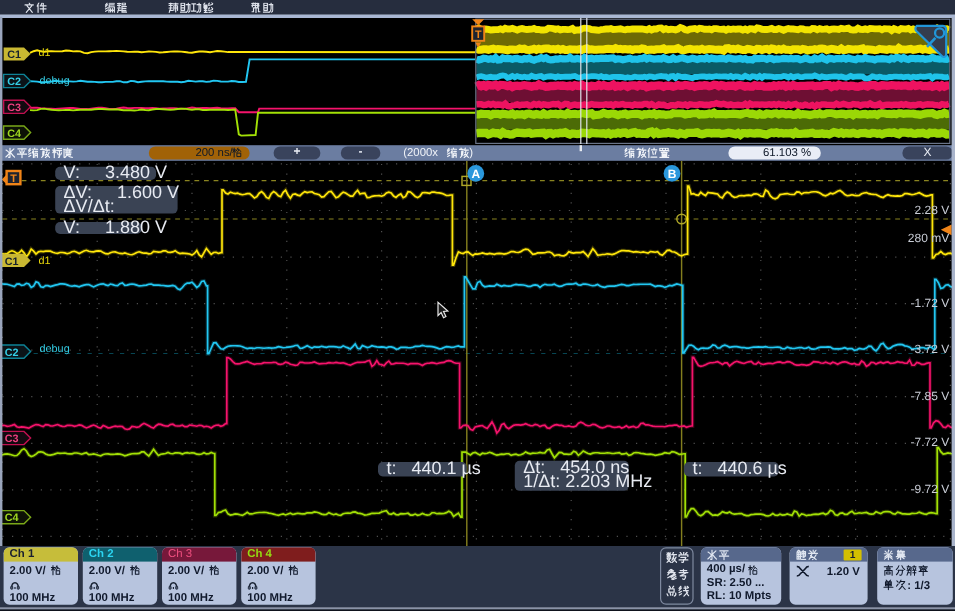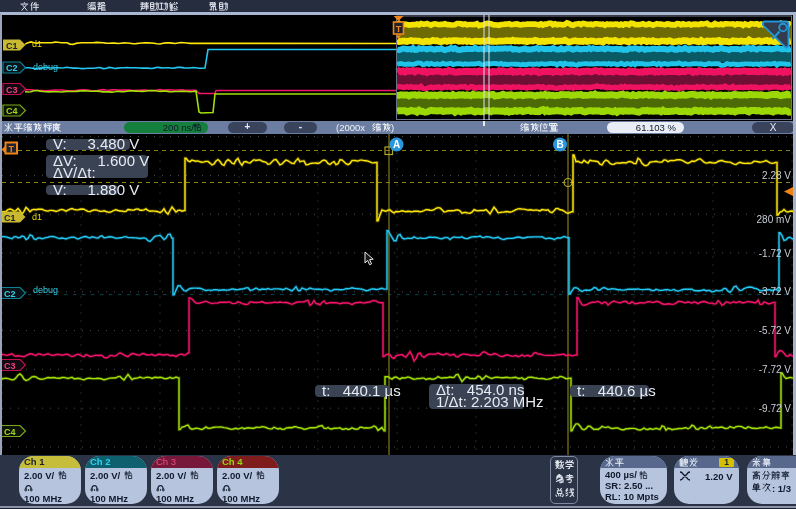--- a/index.html
+++ b/index.html
@@ -1,21 +1,21 @@
 <!DOCTYPE html>
 <html><head><meta charset="utf-8"><style>
 * { margin:0; padding:0; box-sizing:border-box; }
 html,body { width:796px; height:509px; background:#000; overflow:hidden; }
 body { font-family:"Liberation Sans", sans-serif; position:relative; }
 .abs { position:absolute; }
 .cj { position:absolute; fill:none; overflow:visible; }
 .pill { position:absolute; border-radius:6px; font-size:9.5px; color:#0e1828; text-align:right; }
 .btn { position:absolute; border-radius:6px; background:#39435c; color:#e8ecf4; text-align:center; font-size:10px; }
 .mbox { position:absolute; background:#3a4354; border-radius:4px; color:#e8ebf2; font-size:15px; line-height:12.5px; padding-left:7px; white-space:pre; }
-.panel { position:absolute; border-radius:15px; background:#b7c4de; overflow:hidden;margin-left:16px; }
+.panel { position:absolute; border-radius:5px; background:#b7c4de; overflow:hidden; }
 .phead { background:#57688c; color:#dfe5f0; font-size:9.5px; height:12px; padding-left:5px; line-height:12px; }
 .pbody { color:#10192c; font-size:9.5px; line-height:11.2px; padding:1px 0 0 5px; font-weight:bold; }
 .vlabel { position:absolute; color:#c9cdd6; font-size:10px; width:40px; text-align:right; }
 </style></head><body>
 <svg width="0" height="0" style="position:absolute">
     <symbol id="gwen" viewBox="0 0 10.4 10.4">
       <path d="M5 0.6 L5.6 1.6 M1 2.4 H9 M7.6 3.2 L2.2 9.6 M2.8 3.2 L8 9.6" fill="none" stroke-linecap="round" stroke-linejoin="round"></path>
     </symbol>
 <symbol id="gjian" viewBox="0 0 10.4 10.4">
       <path d="M2.8 0.4 L1.2 3.6 M2 2.4 V9.6 M5.8 0.6 L4.6 3 M4 3.4 H9.8 M4 6.2 H9.8 M7 0.8 V9.6" fill="none" stroke-linecap="round" stroke-linejoin="round"></path>
@@ -209,21 +209,21 @@
 <svg class="cj" style="left:32.9px;top:122.5px;width:9px;height:9px;stroke:#f0f3f8;stroke-width:1.15">
     <use href="#gfang"></use>
   </svg>
 <svg class="cj" style="left:42.5px;top:122.5px;width:9px;height:9px;stroke:#f0f3f8;stroke-width:1.15">
     <use href="#gbiao"></use>
   </svg>
 <svg class="cj" style="left:52.2px;top:122.5px;width:9px;height:9px;stroke:#f0f3f8;stroke-width:1.15">
     <use href="#gdu"></use>
   </svg>
 <div class="abs" style="left:57px;top:122px;color:#f0f3f8;font-size:9px">:</div>
-<div class="pill" style="left:124px;top:121.5px;width:84px;height:11px;background:#15803d;line-height:11px;padding-right:14px">200 ns/</div>
+<div class="pill" style="left:124px;top:121.5px;width:84px;height:11px;background:#a16207;line-height:11px;padding-right:14px">200 ns/</div>
 <svg class="cj" style="left:193.0px;top:122.8px;width:8.5px;height:8.5px;stroke:#0e1828;stroke-width:1.0">
     <use href="#gge"></use>
   </svg>
 <div class="btn" style="left:228px;top:121.5px;width:39px;height:11px;line-height:10px;font-weight:bold">+</div>
 <div class="btn" style="left:284px;top:121.5px;width:33px;height:11px;line-height:10px;font-weight:bold">-</div>
 <div class="abs" style="left:336px;top:121.5px;color:#f0f3f8;font-size:9.5px">(2000x</div>
 <svg class="cj" style="left:372.0px;top:122.7px;width:9px;height:9px;stroke:#f0f3f8;stroke-width:1.15">
     <use href="#gsuo"></use>
   </svg>
 <svg class="cj" style="left:381.6px;top:122.7px;width:9px;height:9px;stroke:#f0f3f8;stroke-width:1.15">
@@ -315,24 +315,24 @@
 <div class="mbox" style="left:46px;top:139px;width:84px;height:10.5px;line-height:10.5px">V:&nbsp;&nbsp;&nbsp;&nbsp;&nbsp;3.480&nbsp;V</div>
 <div class="mbox" style="left:46px;top:154.5px;width:102px;height:23px;padding-top:0px">ΔV:&nbsp;&nbsp;&nbsp;&nbsp;&nbsp;1.600&nbsp;V
 ΔV/Δt:</div>
 <div class="mbox" style="left:46px;top:184.5px;width:72px;height:10.5px;line-height:10.5px">V:&nbsp;&nbsp;&nbsp;&nbsp;&nbsp;1.880&nbsp;V</div>
 <div class="mbox" style="left:315px;top:384.5px;width:74px;height:12px;line-height:12px">t:&nbsp;&nbsp;&nbsp;440.1&nbsp;µs</div>
 <div class="mbox" style="left:429px;top:383.5px;width:95px;height:25px;line-height:12px">Δt:&nbsp;&nbsp;&nbsp;454.0&nbsp;ns
 1/Δt:&nbsp;2.203&nbsp;MHz</div>
 <div class="mbox" style="left:570px;top:384.5px;width:79px;height:12px;line-height:12px">t:&nbsp;&nbsp;&nbsp;440.6&nbsp;µs</div>
 
 <div class="vlabel" style="left:751px;top:170px">2.28 V</div>
-<div class="vlabel" style="left:751px;top:214px">280 mV</div>
+<div class="vlabel" style="left:751px;top:194px">280 mV</div>
 <div class="vlabel" style="left:751px;top:247.5px">-1.72 V</div>
 <div class="vlabel" style="left:751px;top:286px">-3.72 V</div>
-<div class="vlabel" style="left:751px;top:325px">-5.72 V</div>
+<div class="vlabel" style="left:751px;top:325px">-7.85 V</div>
 <div class="vlabel" style="left:751px;top:364px">-7.72 V</div>
 <div class="vlabel" style="left:751px;top:403px">-9.72 V</div>
 
 <div class="abs" style="left:0;top:14px;width:1.5px;height:441px;background:#9aa5bc"></div>
 <div class="abs" style="left:793px;top:14px;width:3px;height:441px;background:#a9b4cb"></div>
 
 <div class="abs" style="left:0;top:455px;width:796px;height:51px;background:#2b3447"></div>
 <div class="abs" style="left:0;top:506px;width:796px;height:1.5px;background:#8a93a8"></div>
 <div class="abs" style="left:0;top:507.5px;width:796px;height:1.5px;background:#181f2e"></div>
 

